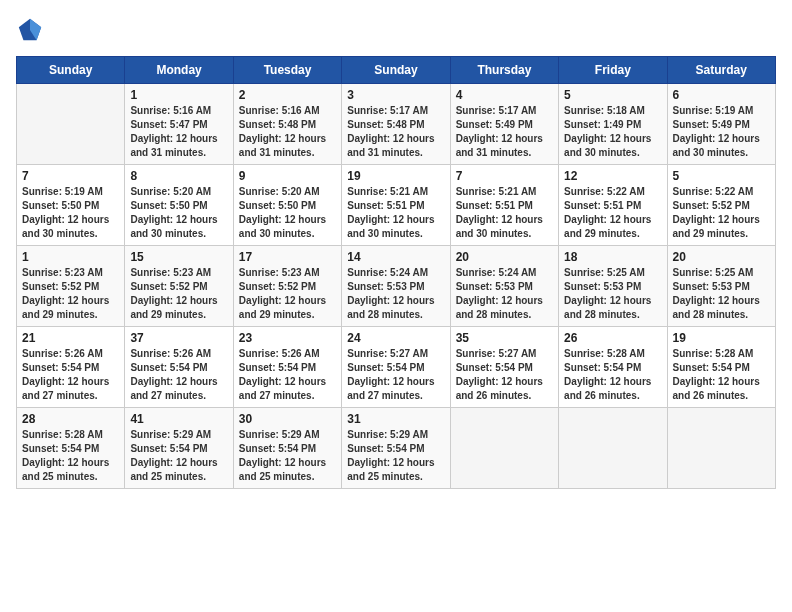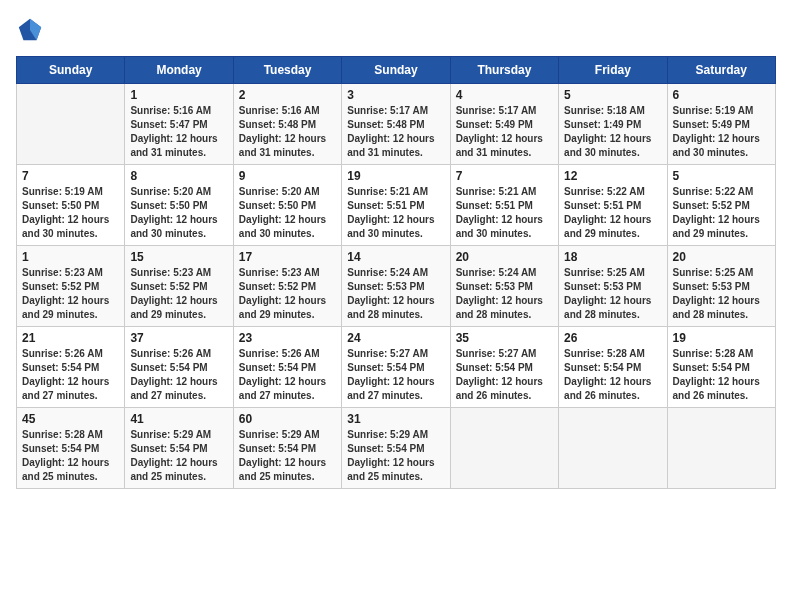--- a/index.html
+++ b/index.html
@@ -310,35 +310,35 @@
         <td>
           <span class="day-num">19</span>
           <div class="day-info" style="white-space: pre-line;">Sunrise: 5:28 AM
 Sunset: 5:54 PM
 Daylight: 12 hours
 and 26 minutes.</div>
         </td>
       </tr>
       <tr>
         <td>
-          <span class="day-num">45</span>
+          <span class="day-num">28</span>
           <div class="day-info" style="white-space: pre-line;">Sunrise: 5:28 AM
 Sunset: 5:54 PM
 Daylight: 12 hours
 and 25 minutes.</div>
         </td>
         <td>
           <span class="day-num">41</span>
           <div class="day-info" style="white-space: pre-line;">Sunrise: 5:29 AM
 Sunset: 5:54 PM
 Daylight: 12 hours
 and 25 minutes.</div>
         </td>
         <td>
-          <span class="day-num">60</span>
+          <span class="day-num">30</span>
           <div class="day-info" style="white-space: pre-line;">Sunrise: 5:29 AM
 Sunset: 5:54 PM
 Daylight: 12 hours
 and 25 minutes.</div>
         </td>
         <td>
           <span class="day-num">31</span>
           <div class="day-info" style="white-space: pre-line;">Sunrise: 5:29 AM
 Sunset: 5:54 PM
 Daylight: 12 hours

